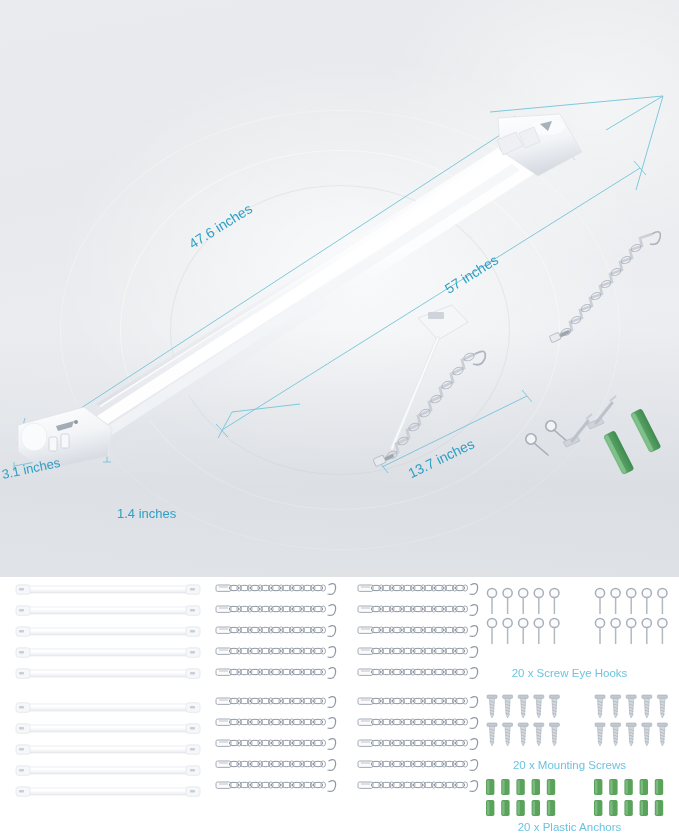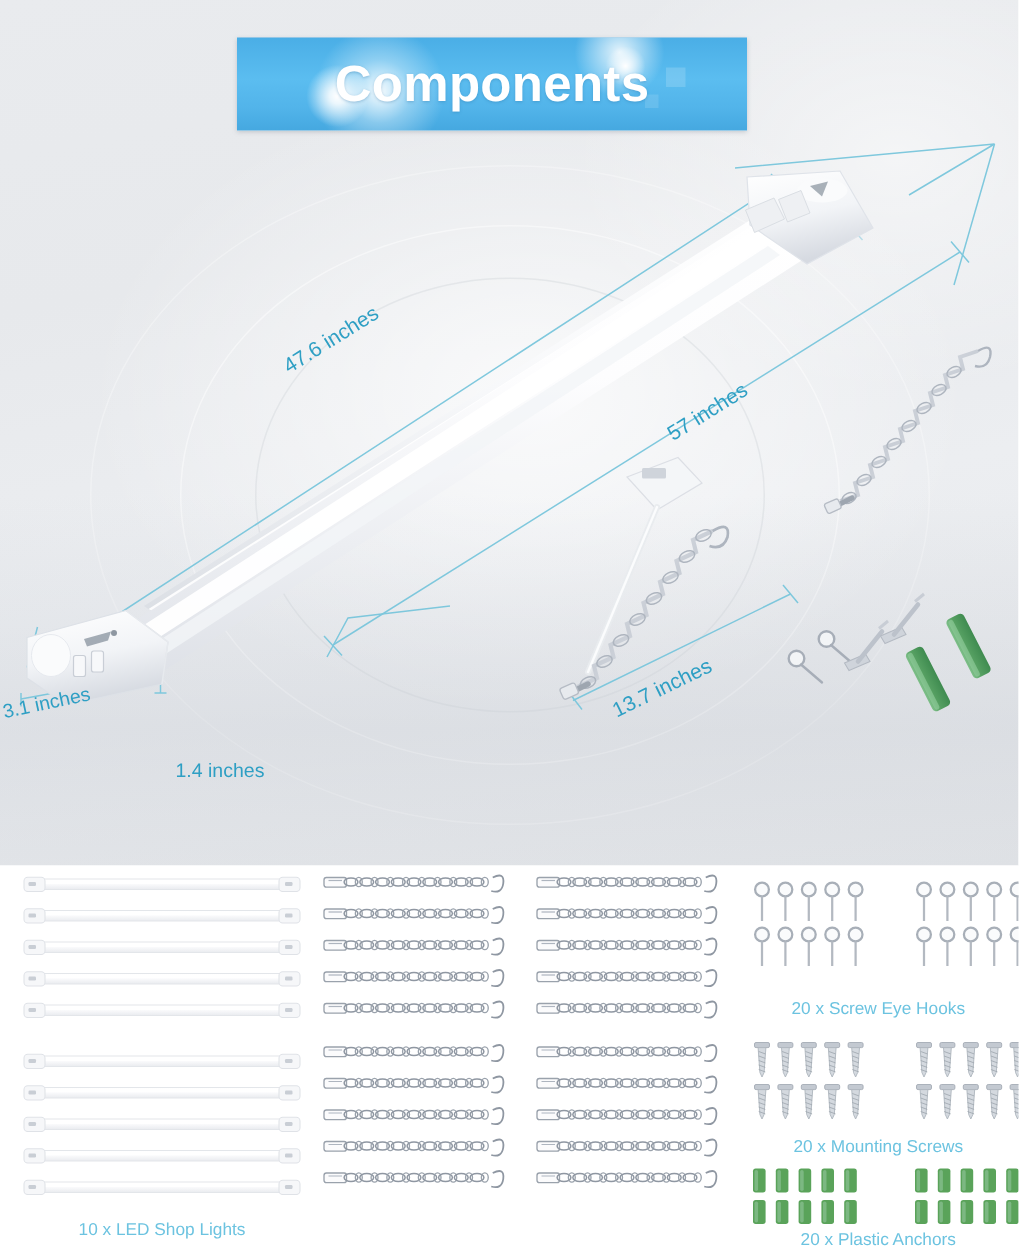--- a/index.html
+++ b/index.html
@@ -85,21 +85,21 @@
     color:#6cc3e0; font-size:11.5px; white-space:nowrap;
   }
 
   
   #col-lights { left:8px; top:5px; width:200px; height:253px; }
 
   
   #col-chains { left:210px; top:5px; width:280px; height:253px; }
 
   
-  #col-right { left:492px; top:0px; width:187px; height:258px; }
+  #col-right { left:476px; top:0px; width:187px; height:258px; }
   .hw-group { position:absolute; width:187px; }
 
   svg { display:block; overflow:visible; }
 </style>
 </head>
 <body>
 
 <div id="hero">
 
   <div class="ring r3"></div>
@@ -279,27 +279,20 @@
         <rect x="612" y="430" width="13" height="44" rx="3" fill="url(#anchorG)"></rect>
         <rect x="613.5" y="431" width="3.5" height="42" rx="1.8" fill="#8fcb99" opacity="0.65"></rect>
       </g>
       <g transform="rotate(-27 647 430)">
         <rect x="639" y="408" width="13" height="44" rx="3" fill="url(#anchorG)"></rect>
         <rect x="640.5" y="409" width="3.5" height="42" rx="1.8" fill="#8fcb99" opacity="0.65"></rect>
       </g>
     </g>
   </svg>
 
-  <div id="banner">
-    <div class="flare"></div>
-    <div class="flare2"></div>
-    <div class="sq a"></div>
-    <div class="sq b"></div>
-    <span id="banner-title">Components</span>
-  </div>
 
   <div class="dim" style="left:190px; top:237px; transform:rotate(-32deg); transform-origin:left center;">47.6 inches</div>
 
   <div class="dim" style="left:446px; top:282px; transform:rotate(-32deg); transform-origin:left center;">57 inches</div>
 
   <div class="dim small" style="left:2px; top:467px; transform:rotate(-12deg); transform-origin:left center;">3.1 inches</div>
 
   <div class="dim small" style="left:117px; top:506px;">1.4 inches</div>
 
   <div class="dim" style="left:409px; top:466px; transform:rotate(-26deg); transform-origin:left center;">13.7 inches</div>
@@ -375,21 +368,20 @@
           <rect x="11" y="187" width="5" height="2.6" rx="0.8" fill="#c9ced5"></rect>
           <rect x="182" y="187" width="5" height="2.6" rx="0.8" fill="#c9ced5"></rect>
           <rect x="18" y="206" width="164" height="7" rx="3.5" fill="url(#pLed)" stroke="#e3e6ea" stroke-width="0.7"></rect>
           <rect x="19" y="207" width="162" height="2.2" rx="1.1" fill="#ffffff"></rect>
           <rect x="8" y="204.8" width="14" height="9.5" rx="2.5" fill="#f6f7f9" stroke="#dfe2e7" stroke-width="0.7"></rect>
           <rect x="178" y="204.8" width="14" height="9.5" rx="2.5" fill="#f6f7f9" stroke="#dfe2e7" stroke-width="0.7"></rect>
           <rect x="11" y="208" width="5" height="2.6" rx="0.8" fill="#c9ced5"></rect>
           <rect x="182" y="208" width="5" height="2.6" rx="0.8" fill="#c9ced5"></rect>
         </g>
     </svg>
-    <div class="part-label" style="top:232px;">10 x LED Shop Lights</div>
   </div>
 
   <div class="part-col" id="col-chains">
     <svg width="280" height="222" viewBox="0 0 280 222">
       <g id="chain-group">
           <rect x="6" y="3" width="15" height="6.4" rx="1.6" fill="#fbfbfc" stroke="#9aa2ac" stroke-width="0.9"></rect>
           <line x1="9" y1="5" x2="18" y2="5" stroke="#aeb5bf" stroke-width="0.8"></line>
           <ellipse cx="24" cy="6" rx="4.6" ry="2.7" fill="none" stroke="#8f97a2" stroke-width="1"></ellipse>
           <ellipse cx="29.2" cy="6" rx="2.3" ry="3.1" fill="none" stroke="#9aa2ac" stroke-width="0.9"></ellipse>
           <ellipse cx="34.5" cy="6" rx="4.6" ry="2.7" fill="none" stroke="#8f97a2" stroke-width="1"></ellipse>

